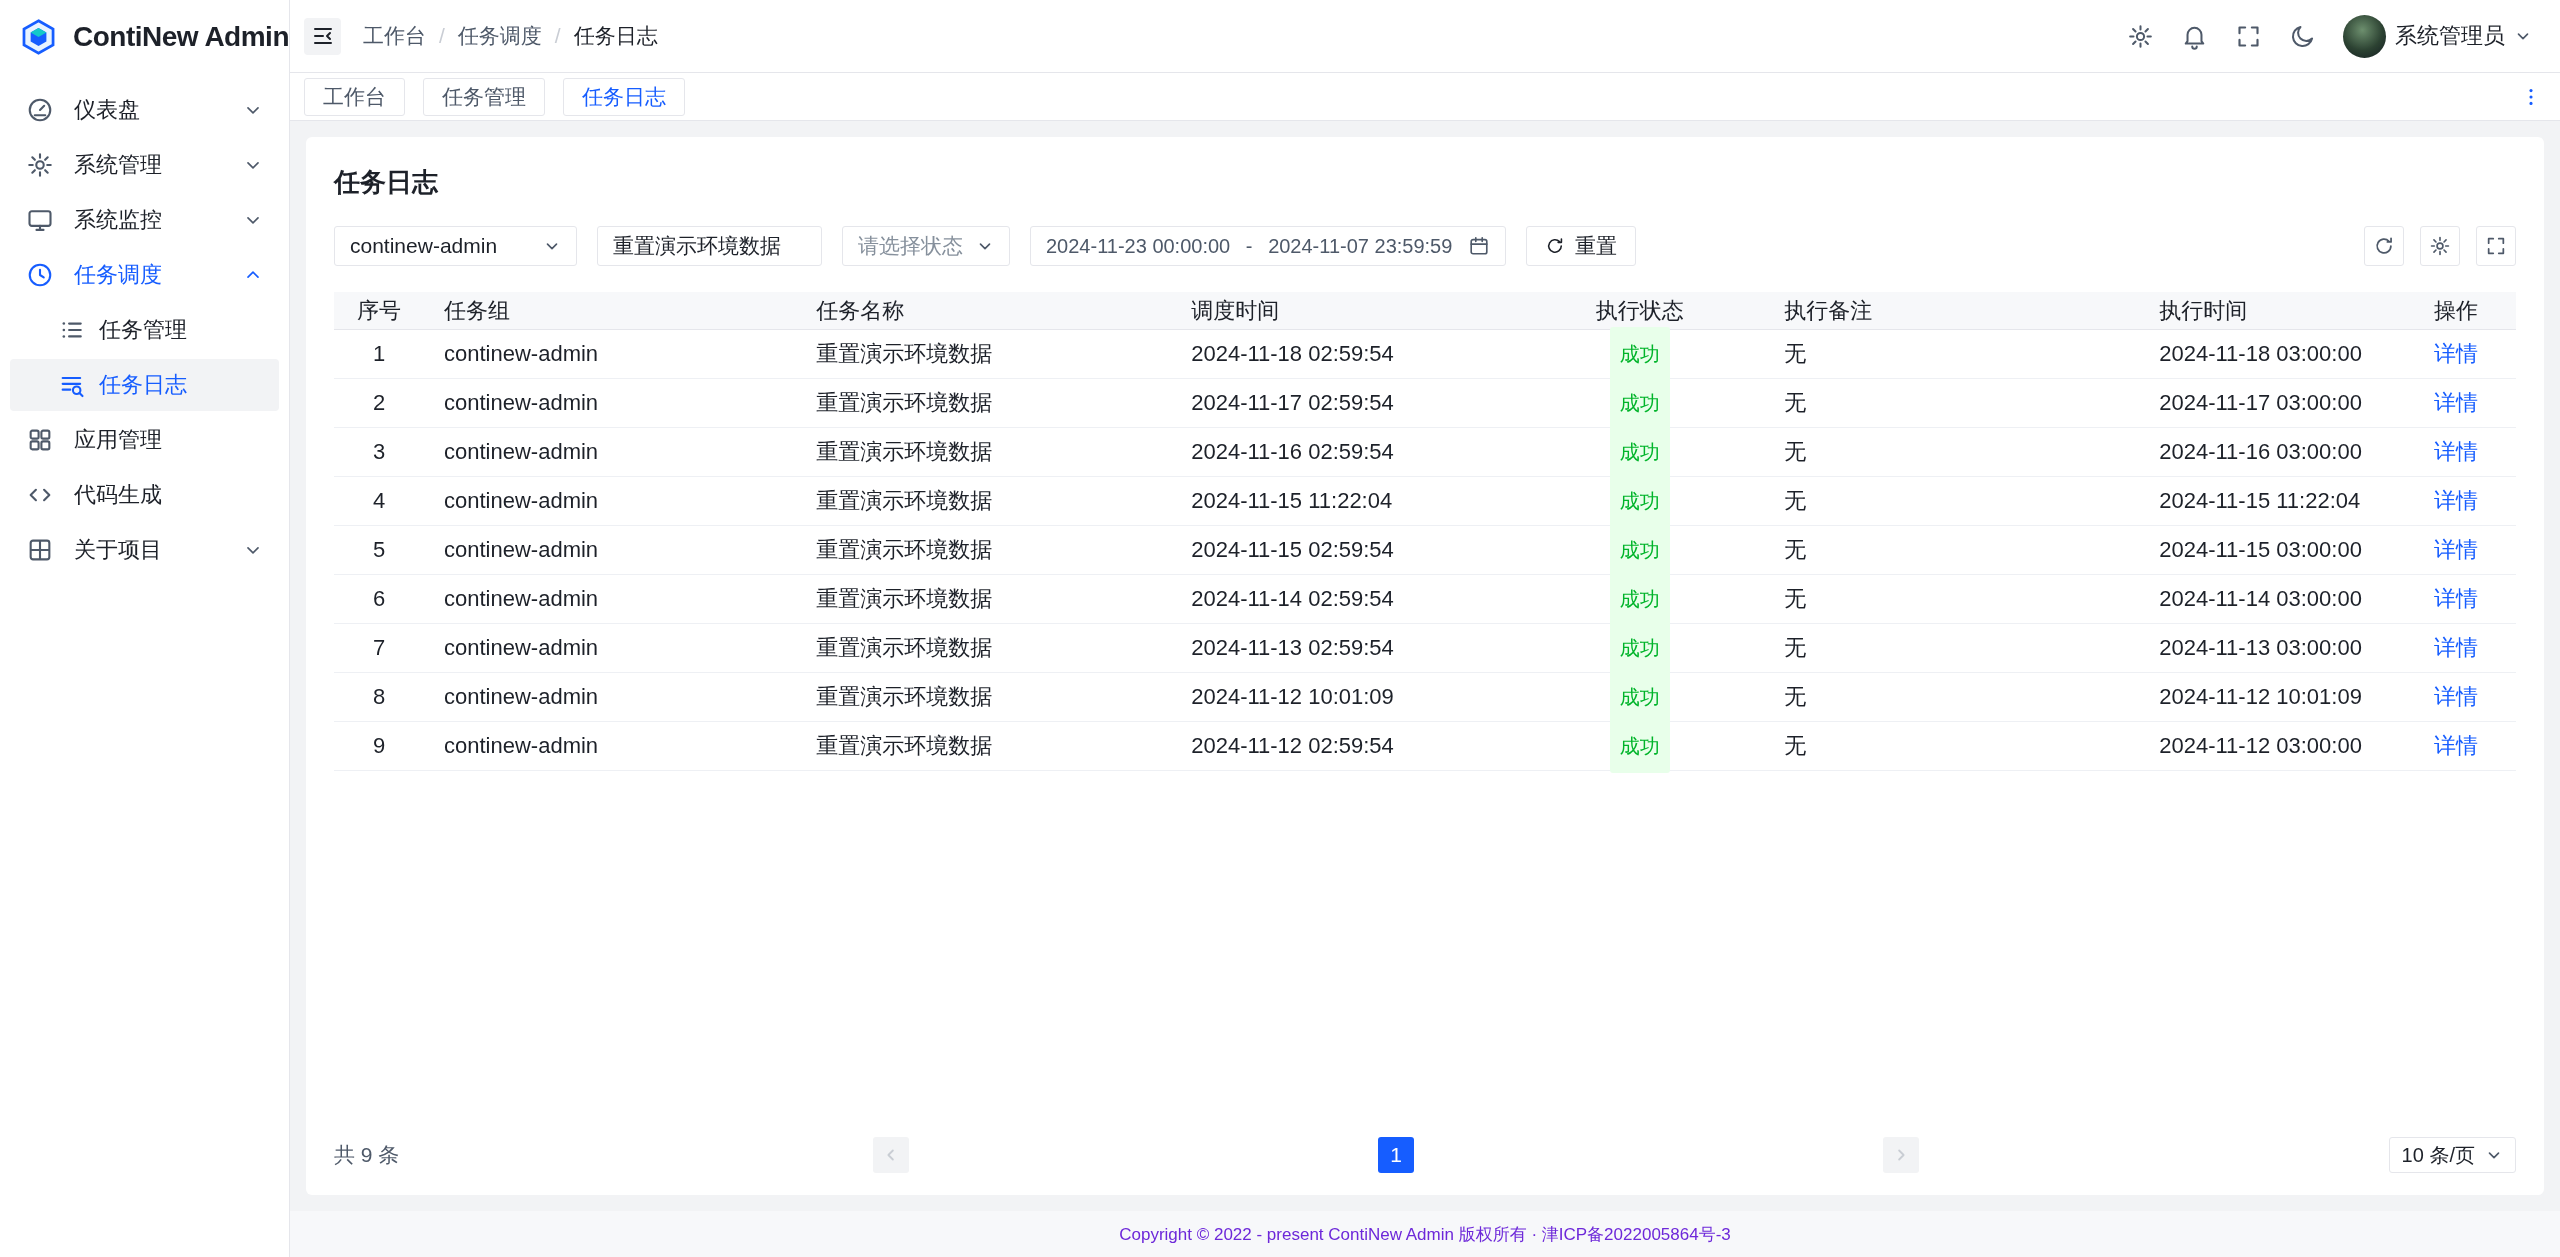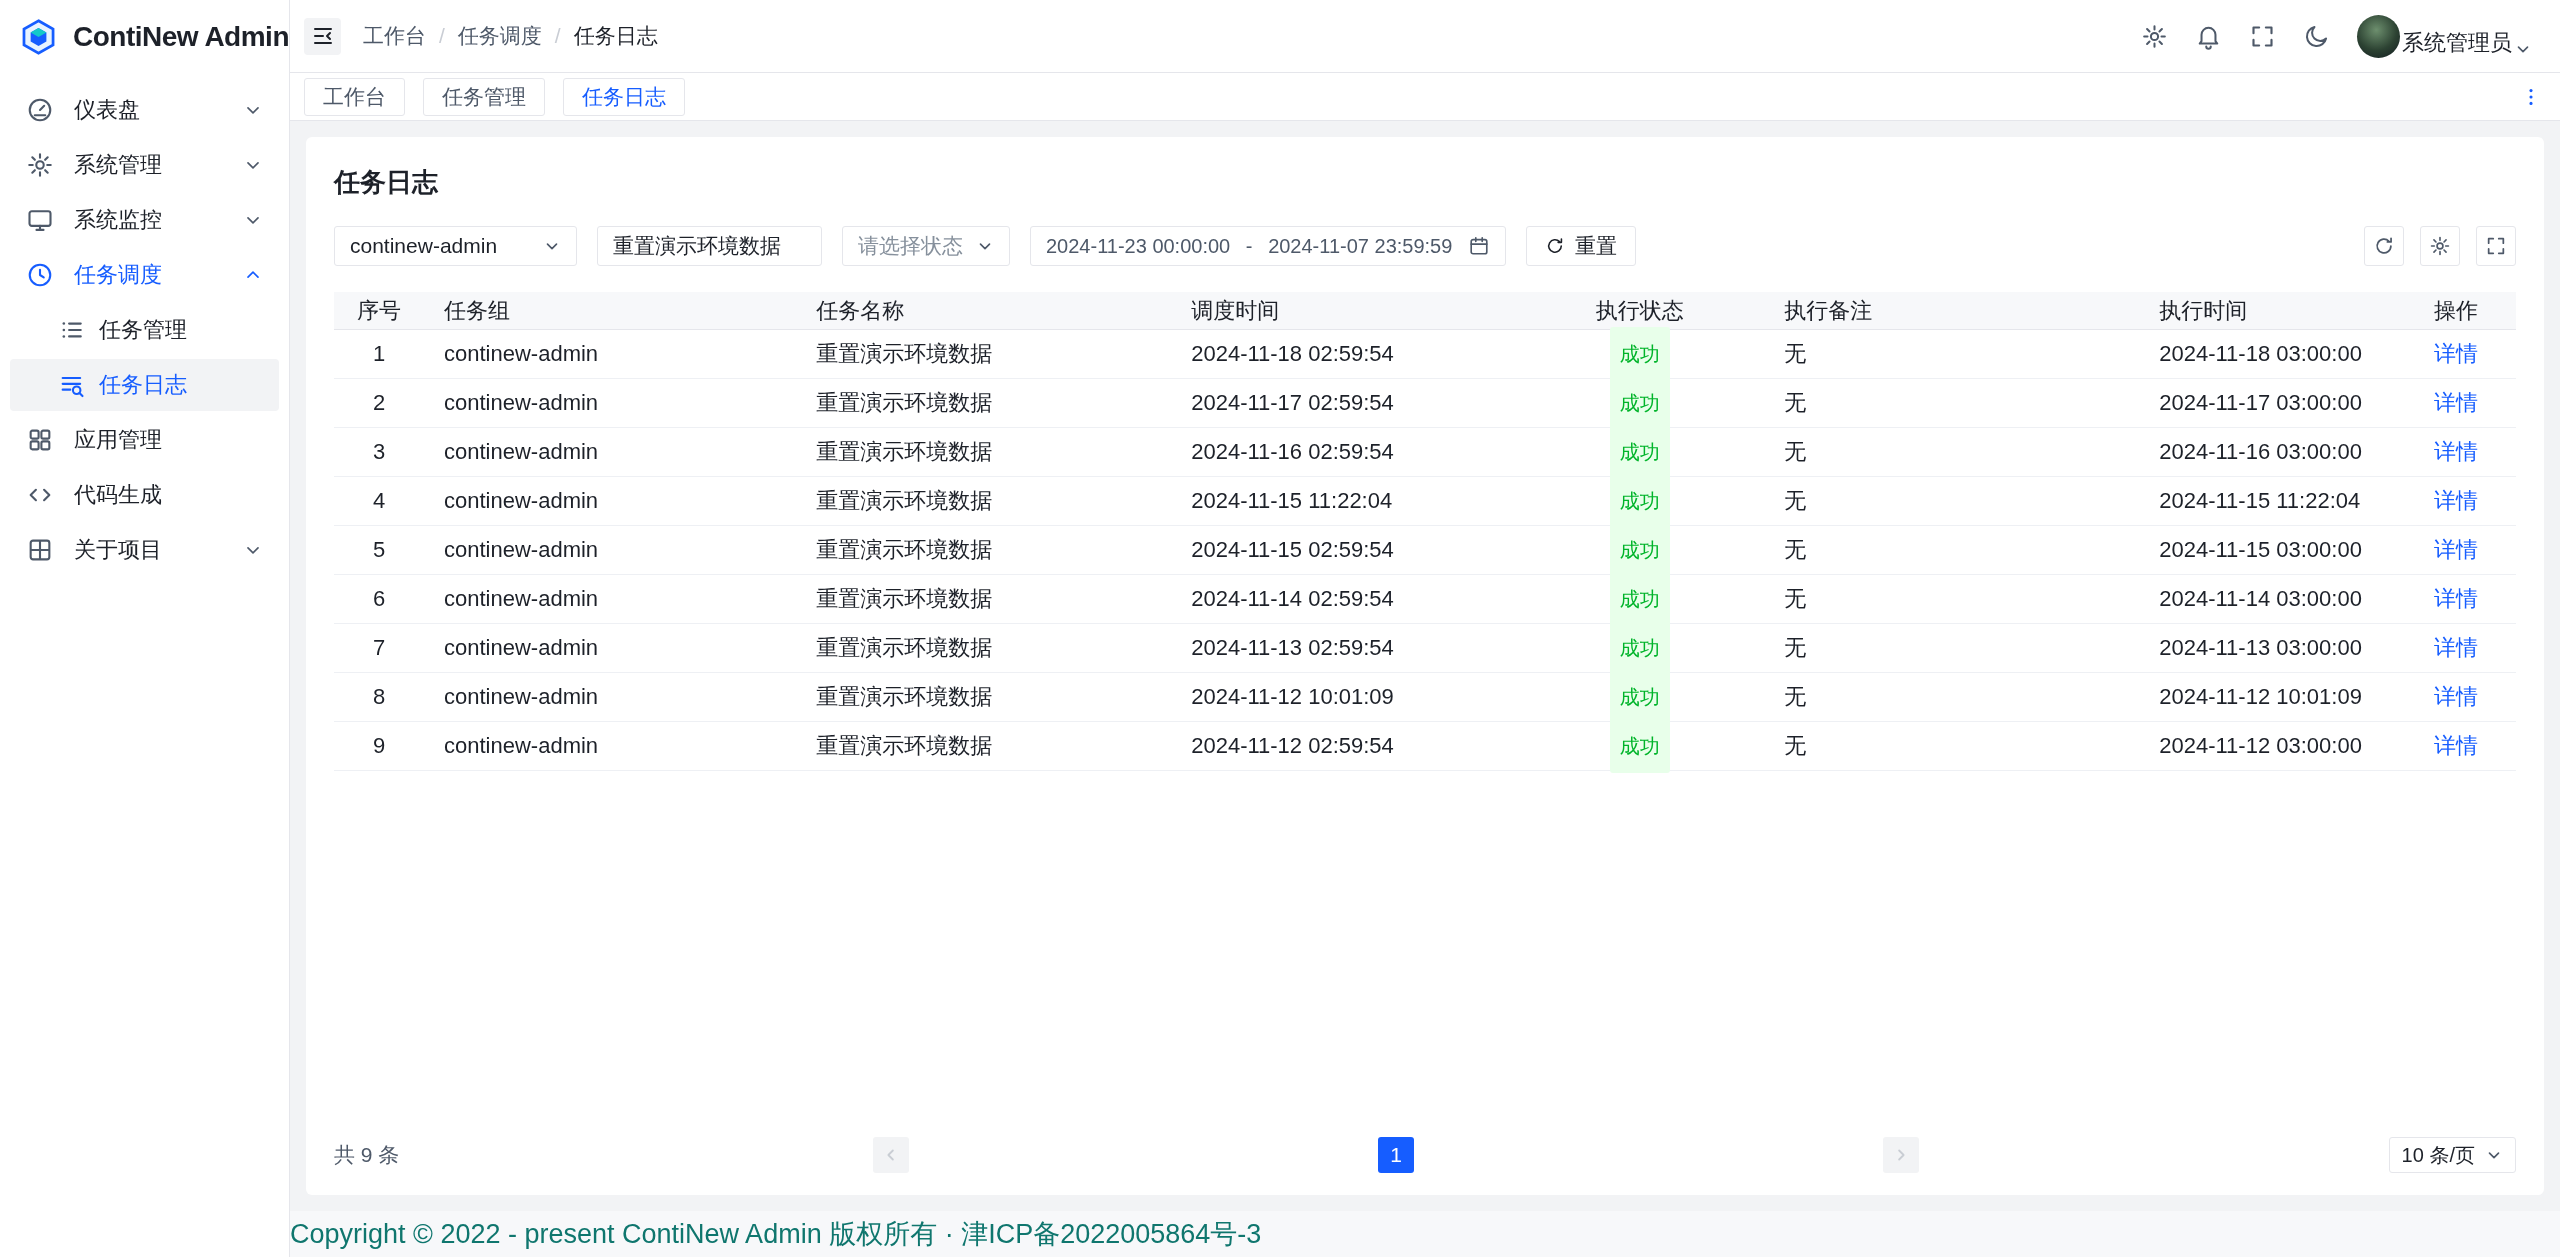--- a/index.html
+++ b/index.html
@@ -40,21 +40,21 @@
   .collapse-btn { width: 37px; height: 37px; border-radius: 4px; background: #f2f3f5; display: flex; align-items: center; justify-content: center; color: #1d2129; cursor: pointer; }
   .collapse-btn svg { width: 24px; height: 24px; }
   .breadcrumb { display: flex; align-items: center; gap: 13px; margin-left: 22px; font-size: 21px; color: #4e5969; }
   .breadcrumb .sep { color: #c9cdd4; }
   .breadcrumb .current { color: #1d2129; }
   .header-right { margin-left: auto; display: flex; align-items: center; gap: 27px; }
   .hbtn { color: #4e5969; cursor: pointer; display: flex; align-items: center; }
   .hbtn svg { width: 27px; height: 27px; }
   .avatar { width: 43px; height: 43px; border-radius: 50%; flex: none; cursor: pointer;
     background: radial-gradient(circle at 45% 35%, #6d8f6e 0%, #2c4232 55%, #121a20 100%); }
-  .user-wrap { display: flex; align-items: flex-end; gap: 2px; cursor: pointer; }
+  .user-wrap { display: flex; align-items: center; gap: 9px; cursor: pointer; }
   .username { font-size: 22px; color: #1d2129; white-space: nowrap; }
   .user-chev { width: 18px; height: 18px; color: #4e5969; }
 
   
   .tabbar { height: 48px; flex: none; background: #fff; border-bottom: 1px solid #e5e6eb; display: flex; align-items: center; padding: 0 18px 0 14px; gap: 18px; }
   .tab { height: 38px; padding: 0 18px; border: 1px solid #e5e6eb; border-radius: 3px; background: #fff;
     display: flex; align-items: center; font-size: 21px; color: #4e5969; cursor: pointer; white-space: nowrap; }
   .tab.active { color: #165dff; }
   .tab-more { margin-left: auto; color: #165dff; cursor: pointer; }
   .tab-more svg { width: 22px; height: 22px; }
@@ -95,21 +95,21 @@
 
   
   .pagination { margin-top: auto; display: flex; align-items: center; justify-content: space-between; gap: 15px; padding-top: 22px; font-size: 21px; color: #4e5969; flex: none; }
   .pg-total { margin-right: 4px; }
   .pg-btn { width: 36px; height: 36px; border-radius: 3px; background: #f2f3f5; display: flex; align-items: center; justify-content: center; color: #c9cdd4; cursor: pointer; }
   .pg-btn svg { width: 18px; height: 18px; }
   .pg-current { width: 36px; height: 36px; border-radius: 3px; background: #165dff; color: #fff; display: flex; align-items: center; justify-content: center; font-size: 21px; cursor: pointer; }
   .pg-size { height: 36px; border: 1px solid #e5e6eb; border-radius: 3px; background: #fff; display: flex; align-items: center; gap: 10px; padding: 0 12px; font-size: 20px; color: #1d2129; cursor: pointer; white-space: nowrap; }
 
   
-  .footer { height: 46px; flex: none; background: #f7f8fa; display: flex; align-items: center; justify-content: flex-start; color: #0f766e; font-size: 27px; }
+  .footer { height: 46px; flex: none; background: #f7f8fa; display: flex; align-items: center; justify-content: center; color: #6d28d9; font-size: 17px; }
 </style>
 </head>
 <body>
 
 <div class="app">
 
   <aside class="sidebar">
     <div class="logo">
       <svg class="logo-icon" viewBox="0 0 24 24" fill="none">
         <path d="M12 2.5l8.5 4.8v9.4L12 21.5l-8.5-4.8V7.3z" stroke="#165dff" stroke-width="1.6" fill="#e8f3ff"></path>

